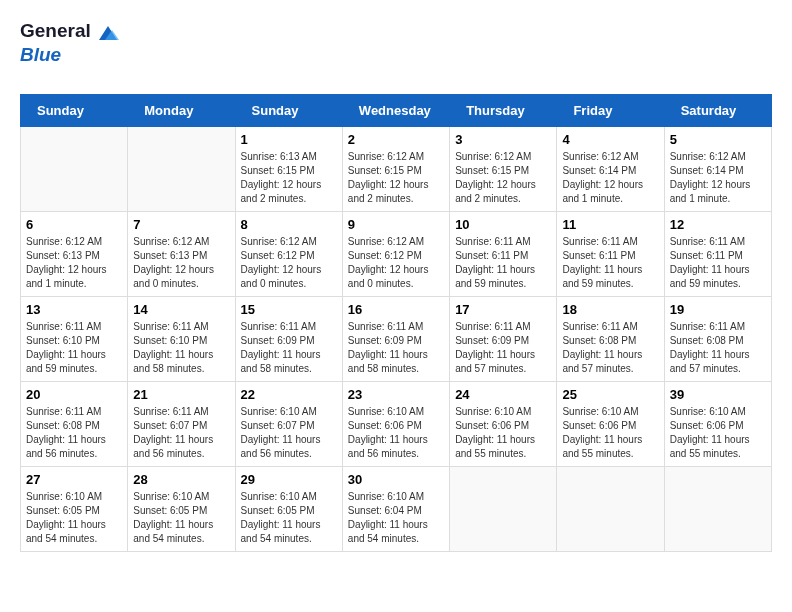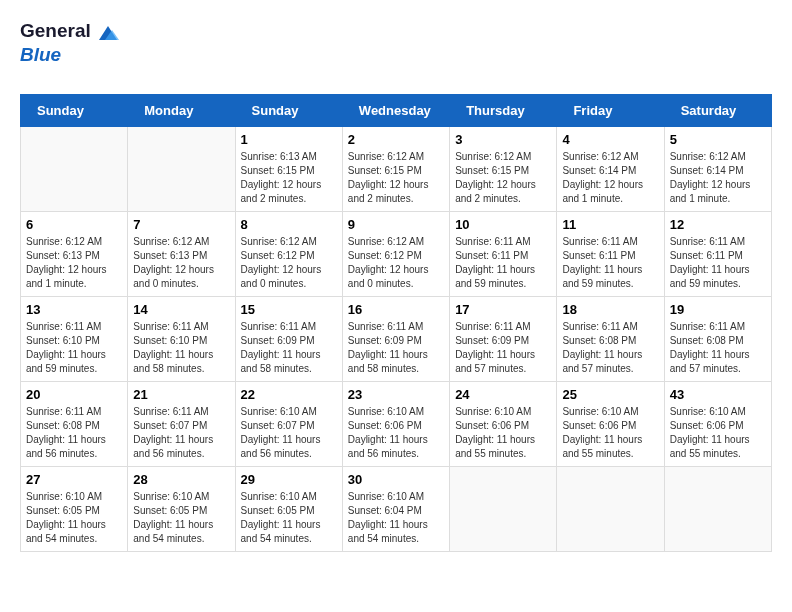--- a/index.html
+++ b/index.html
@@ -278,21 +278,21 @@
 Sunset: 6:06 PM
 Daylight: 11 hours and 55 minutes.</div>
         </td>
         <td>
           <div class="day-number">25</div>
           <div class="day-info" style="white-space: pre-line;">Sunrise: 6:10 AM
 Sunset: 6:06 PM
 Daylight: 11 hours and 55 minutes.</div>
         </td>
         <td>
-          <div class="day-number">43</div>
+          <div class="day-number">39</div>
           <div class="day-info" style="white-space: pre-line;">Sunrise: 6:10 AM
 Sunset: 6:06 PM
 Daylight: 11 hours and 55 minutes.</div>
         </td>
       </tr>
       <tr>
         <td>
           <div class="day-number">27</div>
           <div class="day-info" style="white-space: pre-line;">Sunrise: 6:10 AM
 Sunset: 6:05 PM

